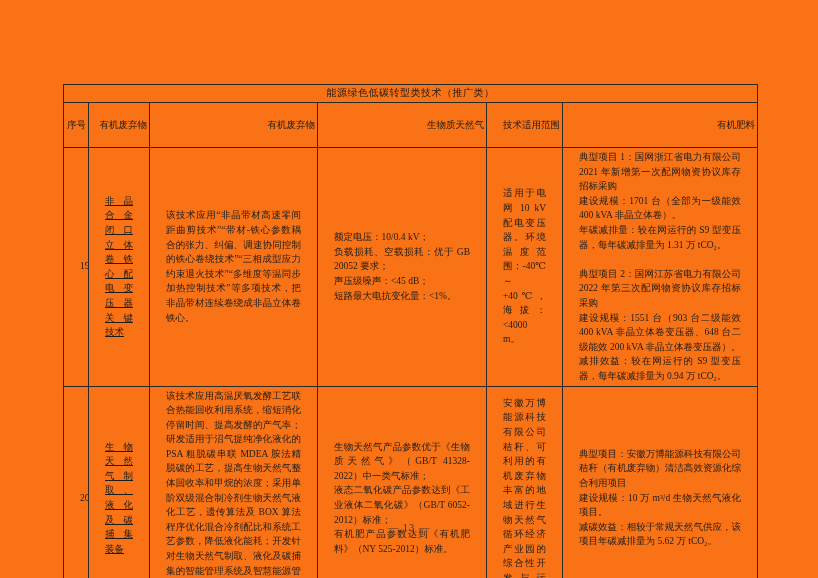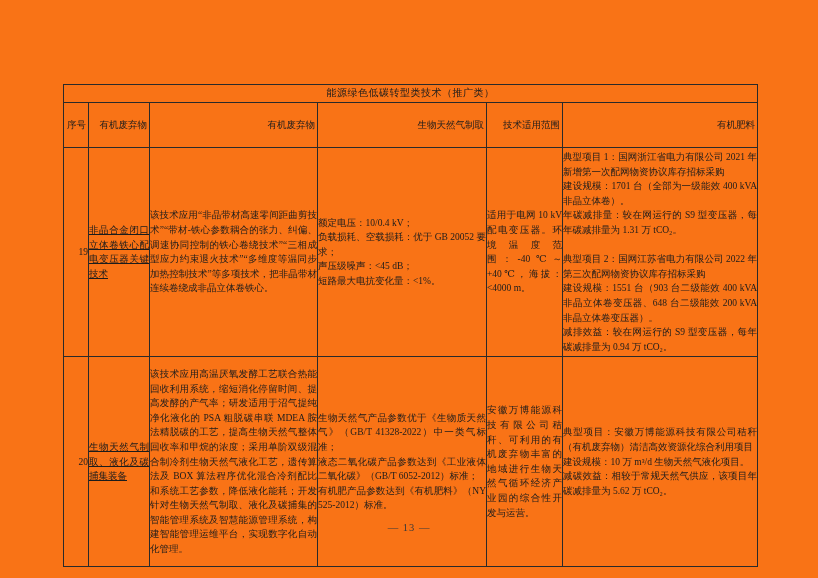--- a/index.html
+++ b/index.html
@@ -7,21 +7,21 @@
     position:relative; width:818px; height:578px; background:#f97316;
     font-family:"Liberation Serif","DejaVu Serif",serif; color:#1c1c1c;
     overflow:hidden; margin:0 auto;
   }
   table.tech-table {
     position:absolute; left:63px; top:84px; width:694px;
     border-collapse:collapse; table-layout:fixed;
   }
   .tech-table td, .tech-table th {
     border:1px solid #2a2a2a; font-weight:normal; font-size:9.5px;
-    line-height:14.6px; padding:2px 0; vertical-align:middle;
+    line-height:14.6px; padding:2px 16px; vertical-align:middle;
     color:#1c1c1c; overflow:hidden;
   }
   tr.title-row td { height:15px; text-align:center; font-size:10px; letter-spacing:0.5px; padding:1px 2px; }
   tr.header-row th { height:16px; text-align:right; padding:14px 2px; }
   tr.body-row-19 { height:182px; }
   tr.body-row-20 { height:210px; }
   .c-no   { text-align:right; }
   .c-name { text-align:justify; padding:2px 3px;text-decoration:underline; }
   .c-content, .c-params, .c-scope, .c-projects { text-align:justify; }
   .multiline { white-space:pre-line; }
@@ -44,21 +44,21 @@
       <col style="width:195px">
     </colgroup>
     <tbody>
       <tr class="title-row">
         <td colspan="6">能源绿色低碳转型类技术（推广类）</td>
       </tr>
       <tr class="header-row">
         <th>序号</th>
         <th>有机废弃物</th>
         <th>有机废弃物</th>
-        <th>生物天然气制取</th>
+        <th>生物质天然气</th>
         <th>技术适用范围</th>
         <th>有机肥料</th>
       </tr>
       <tr class="body-row-19">
         <td class="c-no">19</td>
         <td class="c-name">非晶合金闭口立体卷铁心配电变压器关键技术</td>
         <td class="c-content">该技术应用“非晶带材高速零间距曲剪技术”“带材-铁心参数耦合的张力、纠偏、调速协同控制的铁心卷绕技术”“三相成型应力约束退火技术”“多维度等温同步加热控制技术”等多项技术，把非晶带材连续卷绕成非晶立体卷铁心。</td>
         <td class="c-params multiline">额定电压：10/0.4 kV；
 负载损耗、空载损耗：优于 GB 20052 要求；
 声压级噪声：&lt;45 dB；

